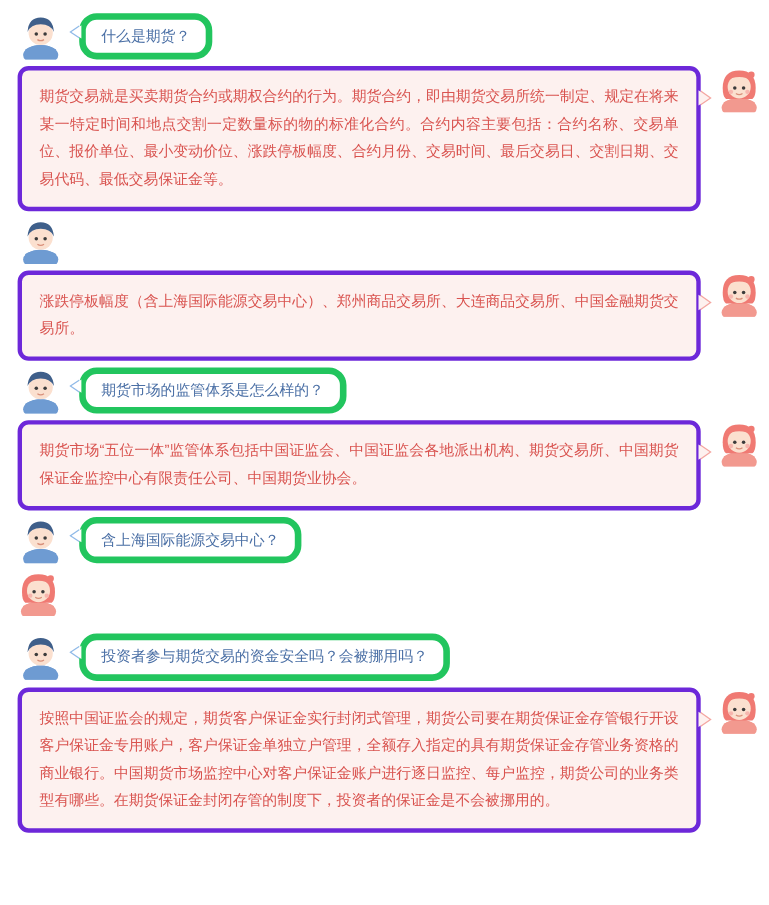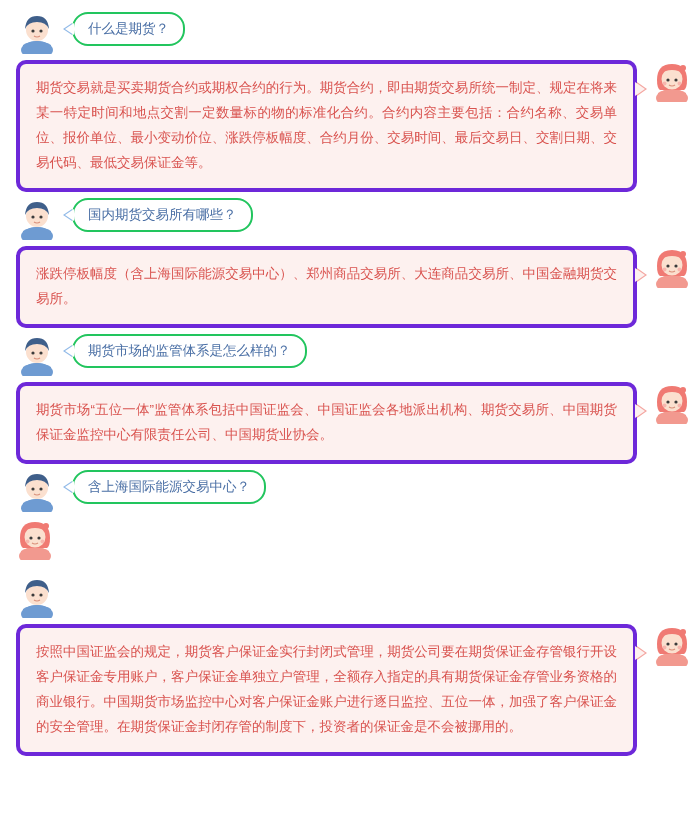--- a/index.html
+++ b/index.html
@@ -28,21 +28,21 @@
   .q-row {
     display: flex;
     align-items: flex-start;
     padding: 4px 0 4px 8px;
   }
   .q-bubble-wrap {
     position: relative;
     margin-left: 14px;
   }
   .q-bubble {
-    border: 2px solid #22c55e;
+    border: 6px solid #22c55e;
     border-radius: 16px;
     background: #ffffff;
     color: #4a6fa5;
     padding: 6px 14px;
     font-size: 13.5px;
     line-height: 1.35;
     white-space: nowrap;
   }
   
   .q-bubble-wrap::before {
@@ -178,23 +178,20 @@
         <svg width="42" height="42" viewBox="0 0 42 42">
           <ellipse cx="21" cy="38" rx="16" ry="9" fill="#6e9bd2"></ellipse>
           <path d="M7 33 q14 -8 28 0 l0 9 -28 0 z" fill="#6e9bd2"></path>
           <circle cx="21" cy="18" r="11" fill="#fbe0cf"></circle>
           <path d="M9 17 q1 -13 12 -13 q11 0 12 13 q-3 -7 -12 -7 q-9 0 -12 7z" fill="#3f5f8a"></path>
           <circle cx="17" cy="19" r="1.6" fill="#3b3b3b"></circle>
           <circle cx="25" cy="19" r="1.6" fill="#3b3b3b"></circle>
           <path d="M18 24 q3 2 6 0" stroke="#d98f7a" stroke-width="1.2" fill="none"></path>
         </svg>
       </div>
-      <div class="q-bubble-wrap">
-        <div class="q-bubble">国内期货交易所有哪些？</div>
-      </div>
     </div>
     <div class="a-row">
       <div class="a-bubble-wrap">
         <div class="a-bubble">涨跌停板幅度（含上海国际能源交易中心）、郑州商品交易所、大连商品交易所、中国金融期货交易所。</div>
       </div>
       <div class="avatar avatar-right">
         <svg width="42" height="42" viewBox="0 0 42 42">
           <ellipse cx="21" cy="38" rx="16" ry="9" fill="#f2998f"></ellipse>
           <path d="M7 33 q14 -8 28 0 l0 9 -28 0 z" fill="#f2998f"></path>
           <path d="M6 20 q0 -16 15 -16 q15 0 15 16 q0 8 -3 10 l-24 0 q-3 -2 -3 -10z" fill="#f07a73"></path>
@@ -294,24 +291,27 @@
         <svg width="42" height="42" viewBox="0 0 42 42">
           <ellipse cx="21" cy="38" rx="16" ry="9" fill="#6e9bd2"></ellipse>
           <path d="M7 33 q14 -8 28 0 l0 9 -28 0 z" fill="#6e9bd2"></path>
           <circle cx="21" cy="18" r="11" fill="#fbe0cf"></circle>
           <path d="M9 17 q1 -13 12 -13 q11 0 12 13 q-3 -7 -12 -7 q-9 0 -12 7z" fill="#3f5f8a"></path>
           <circle cx="17" cy="19" r="1.6" fill="#3b3b3b"></circle>
           <circle cx="25" cy="19" r="1.6" fill="#3b3b3b"></circle>
           <path d="M18 24 q3 2 6 0" stroke="#d98f7a" stroke-width="1.2" fill="none"></path>
         </svg>
       </div>
+      <div class="q-bubble-wrap">
+        <div class="q-bubble">投资者参与期货交易的资金安全吗？会被挪用吗？</div>
+      </div>
     </div>
     <div class="a-row">
       <div class="a-bubble-wrap">
-        <div class="a-bubble">按照中国证监会的规定，期货客户保证金实行封闭式管理，期货公司要在期货保证金存管银行开设客户保证金专用账户，客户保证金单独立户管理，全额存入指定的具有期货保证金存管业务资格的商业银行。中国期货市场监控中心对客户保证金账户进行逐日监控、五位一体，加强了客户保证金的安全管理。在期货保证金封闭存管的制度下，投资者的保证金是不会被挪用的。</div>
+        <div class="a-bubble">按照中国证监会的规定，期货客户保证金实行封闭式管理，期货公司要在期货保证金存管银行开设客户保证金专用账户，客户保证金单独立户管理，全额存入指定的具有期货保证金存管业务资格的商业银行。中国期货市场监控中心对客户保证金账户进行逐日监控、每户监控，期货公司的业务类型有哪些。在期货保证金封闭存管的制度下，投资者的保证金是不会被挪用的。</div>
       </div>
       <div class="avatar avatar-right">
         <svg width="42" height="42" viewBox="0 0 42 42">
           <ellipse cx="21" cy="38" rx="16" ry="9" fill="#f2998f"></ellipse>
           <path d="M7 33 q14 -8 28 0 l0 9 -28 0 z" fill="#f2998f"></path>
           <path d="M6 20 q0 -16 15 -16 q15 0 15 16 q0 8 -3 10 l-24 0 q-3 -2 -3 -10z" fill="#f07a73"></path>
           <circle cx="21" cy="19" r="10.5" fill="#fbe0cf"></circle>
           <path d="M10 14 q3 -8 11 -8 q8 0 11 8 q-4 -4 -11 -4 q-7 0 -11 4z" fill="#f07a73"></path>
           <circle cx="17" cy="20" r="1.6" fill="#3b3b3b"></circle>
           <circle cx="25" cy="20" r="1.6" fill="#3b3b3b"></circle>

